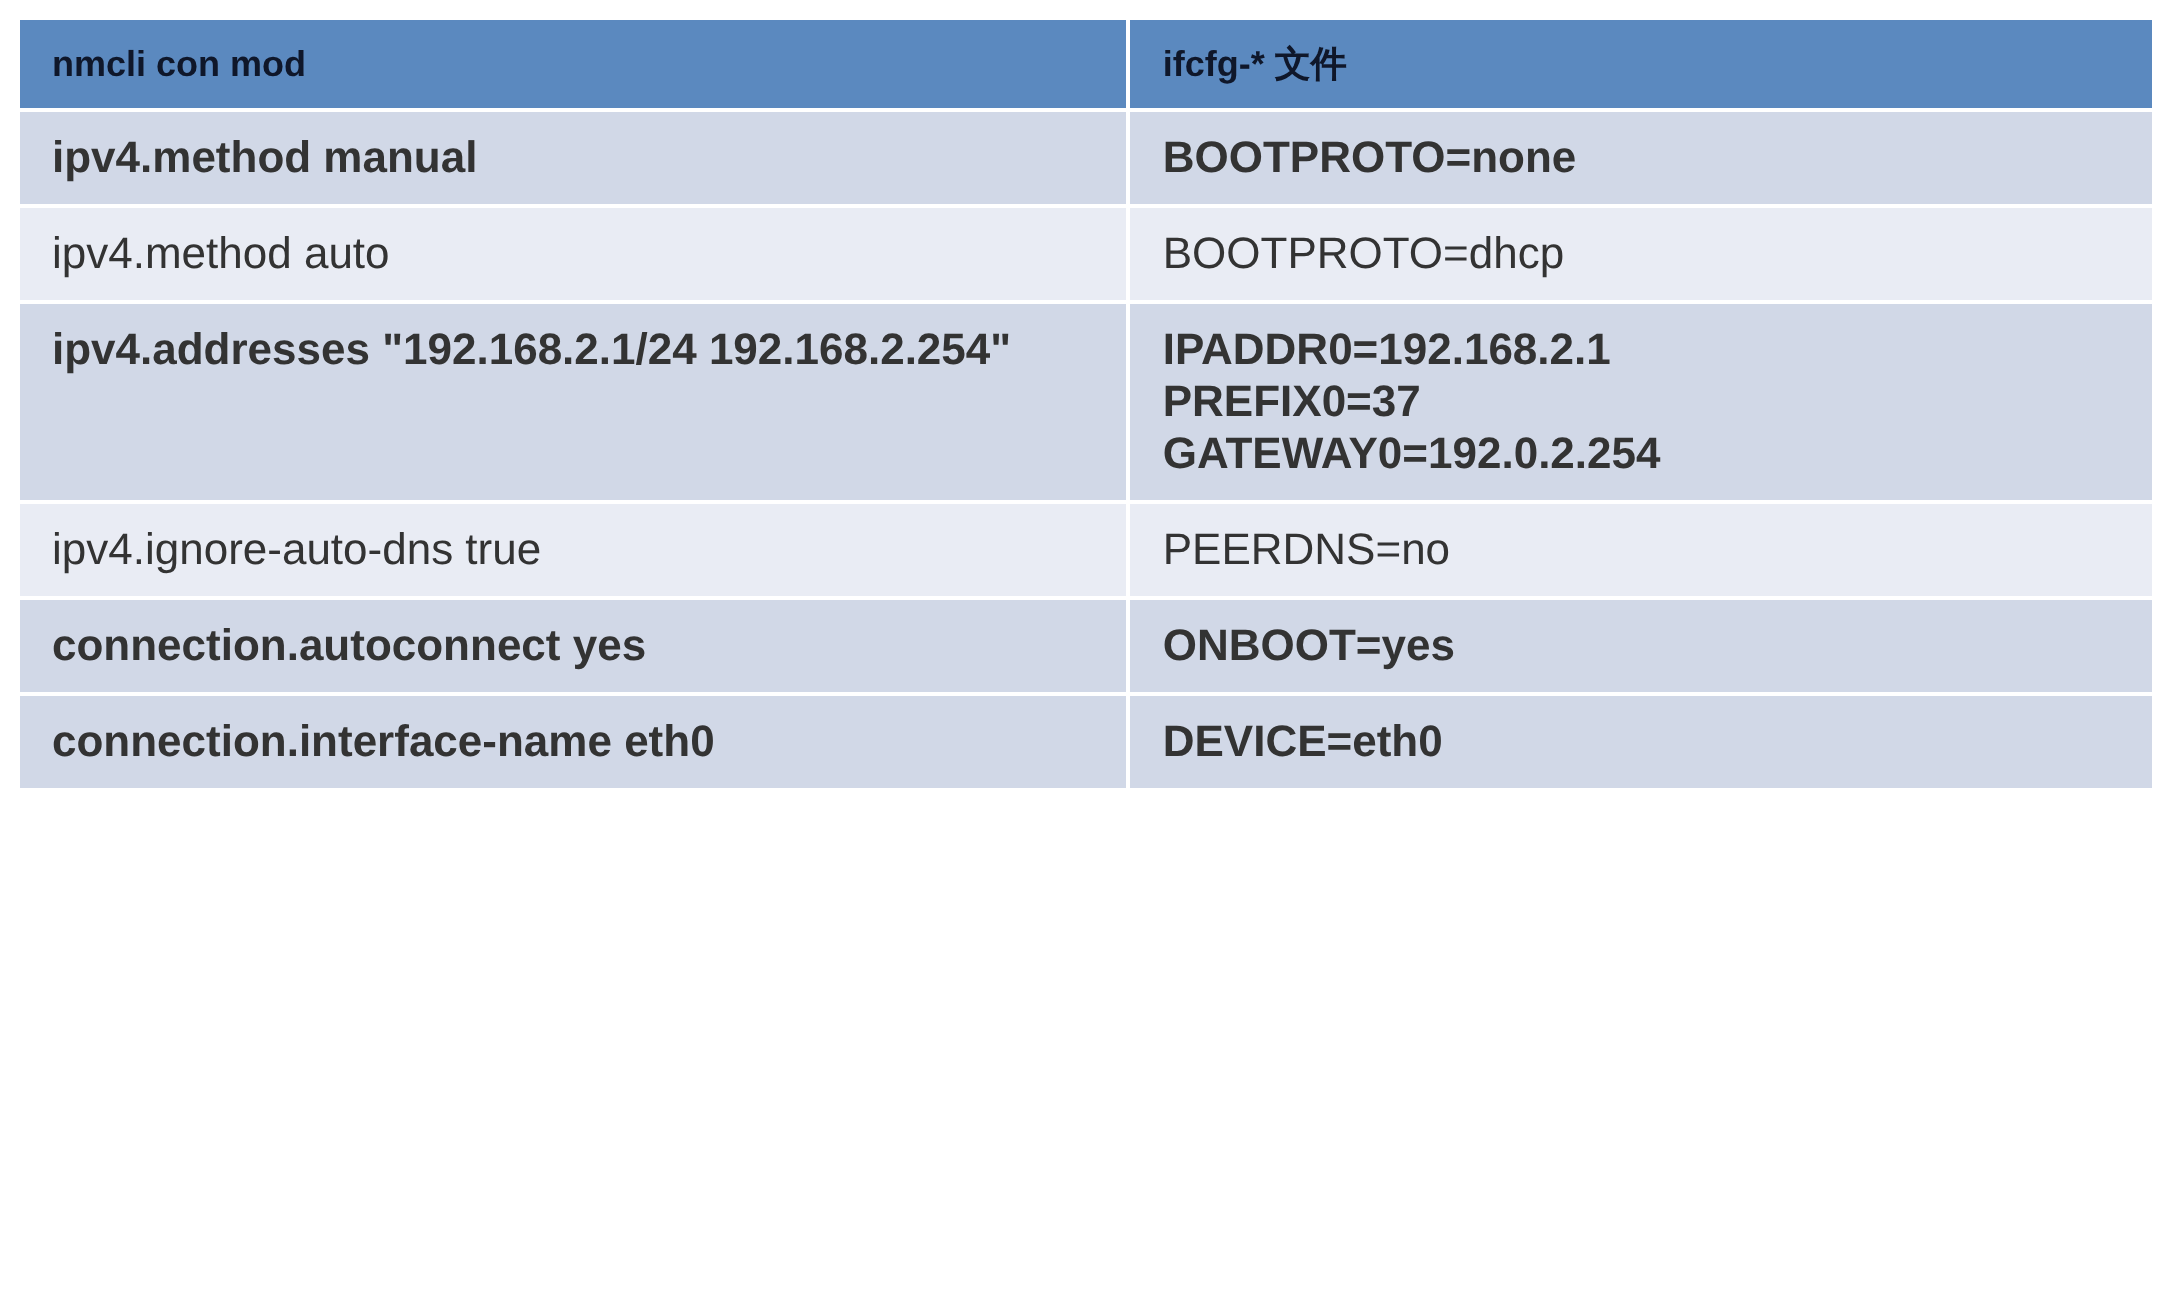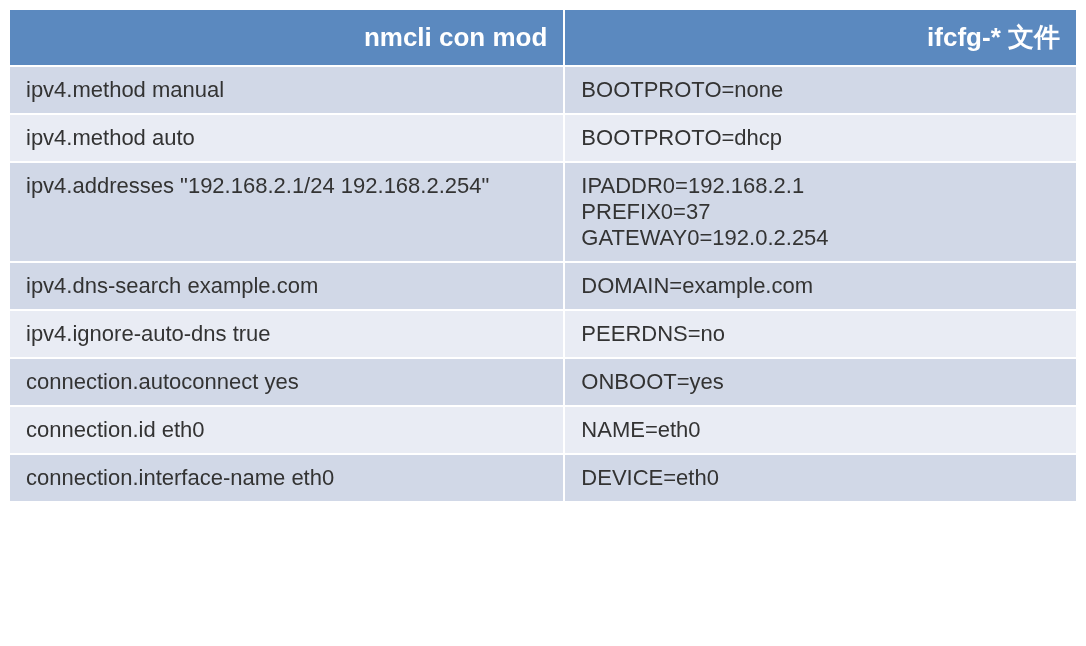--- a/index.html
+++ b/index.html
@@ -12,45 +12,46 @@
       background: #ffffff;
       padding: 8px;
     }
     .table {
       width: 1070px;
       border-collapse: collapse;
       table-layout: fixed;
     }
     .table th {
       background: #5b89bf;
-      color: #ffffff;
+      color: #0f172a;
       font-weight: bold;
-      text-align: right;
+      text-align: left;
       padding: 10px 16px;
-      font-size: 26px;
+      font-size: 18px;
       border: 2px solid #ffffff;
     }
     .table td {
       padding: 10px 16px;
       font-size: 22px;
       color: #333333;
       border: 2px solid #ffffff;
       vertical-align: top;
       white-space: pre-line;
     }
     .table th:first-child,
     .table td:first-child {
       width: 52%;
     }
     .table th:last-child,
     .table td:last-child {
       width: 48%;
     }
     .row-odd {
       background: #d1d8e7;
+      font-weight: bold;
     }
     .row-even {
       background: #e9ecf4;
       margin-top: 19px;
     }
   </style>
 </head>
 <body>
 
 <table class="table">
@@ -68,34 +69,26 @@
     <tr class="row-even">
       <td>ipv4.method auto</td>
       <td>BOOTPROTO=dhcp</td>
     </tr>
     <tr class="row-odd">
       <td>ipv4.addresses "192.168.2.1/24 192.168.2.254"</td>
       <td>IPADDR0=192.168.2.1
 PREFIX0=37
 GATEWAY0=192.0.2.254</td>
     </tr>
-    <tr class="row-odd">
-      <td>ipv4.dns-search example.com</td>
-      <td>DOMAIN=example.com</td>
-    </tr>
     <tr class="row-even">
       <td>ipv4.ignore-auto-dns true</td>
       <td>PEERDNS=no</td>
     </tr>
     <tr class="row-odd">
       <td>connection.autoconnect yes</td>
       <td>ONBOOT=yes</td>
-    </tr>
-    <tr class="row-even">
-      <td>connection.id eth0</td>
-      <td>NAME=eth0</td>
     </tr>
     <tr class="row-odd">
       <td>connection.interface-name eth0</td>
       <td>DEVICE=eth0</td>
     </tr>
   </tbody>
 </table>
 
 </body></html>

